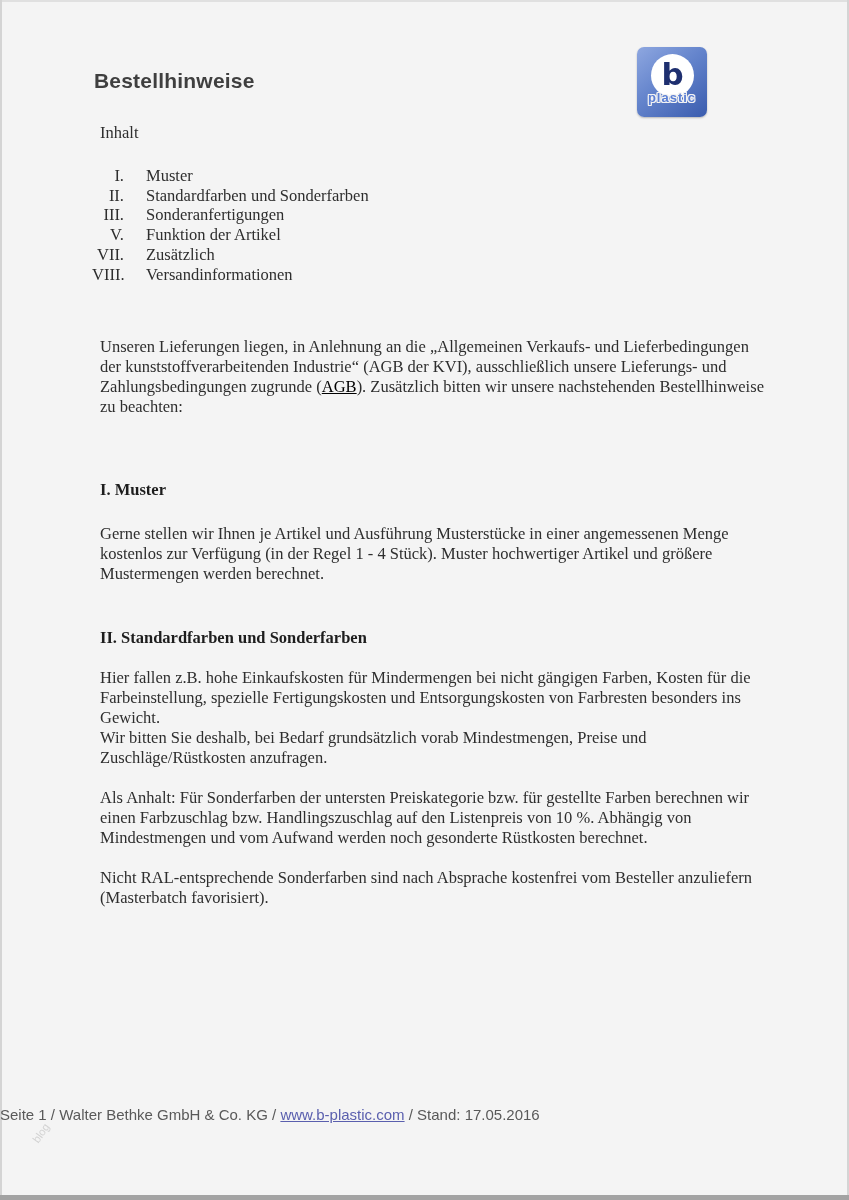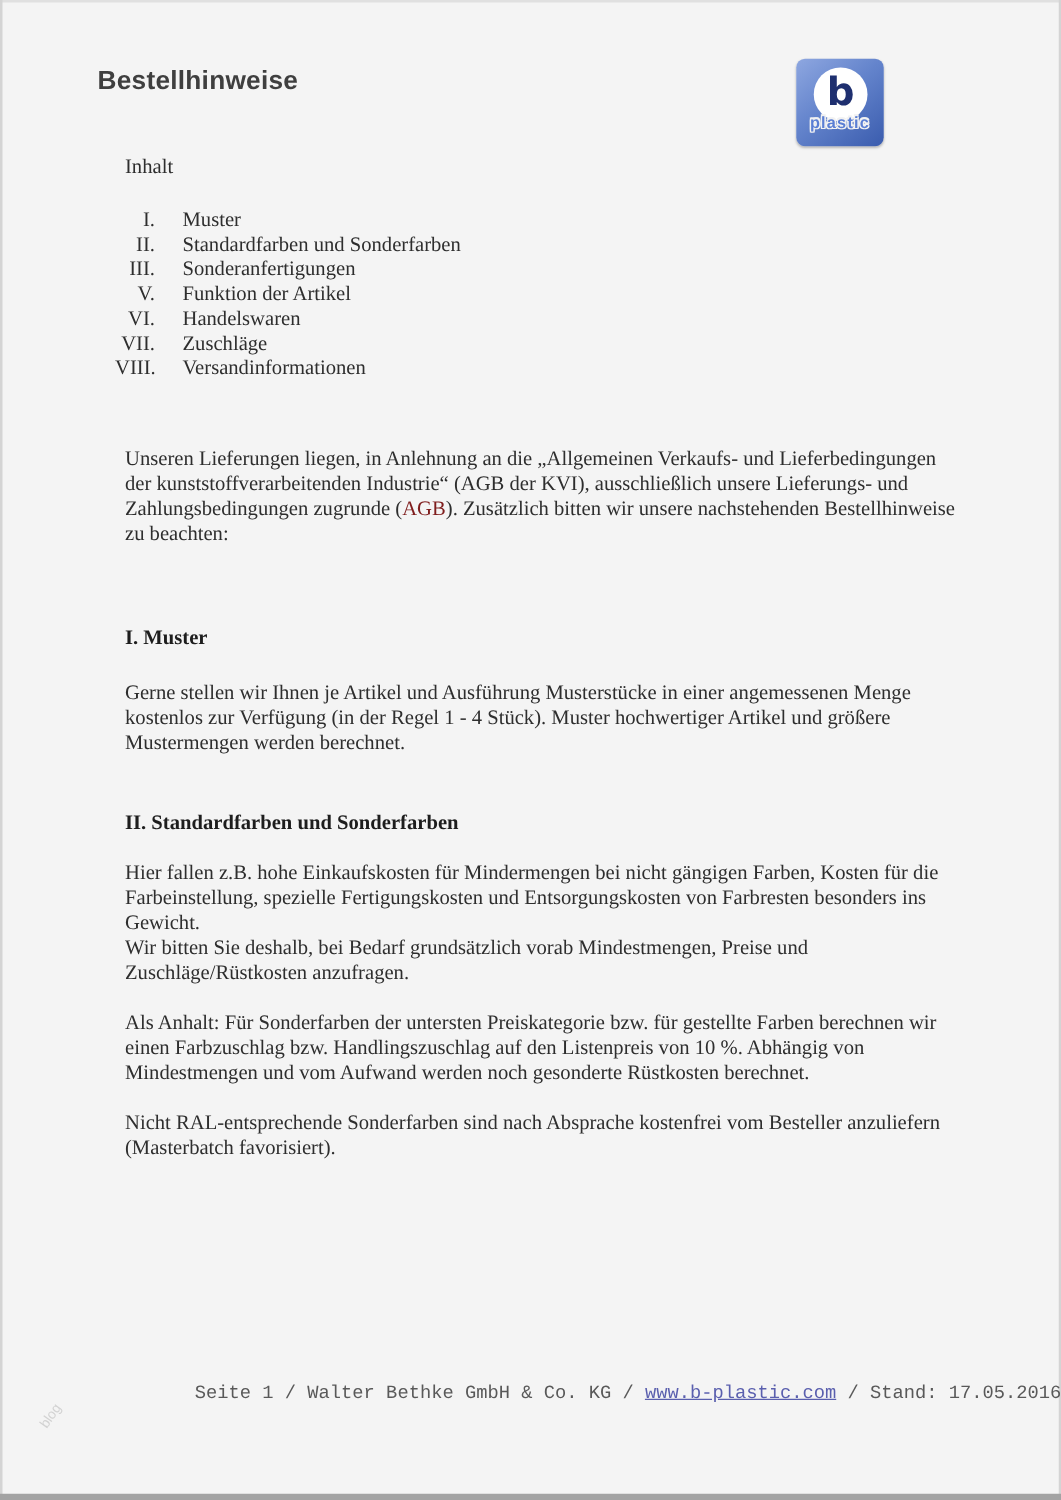--- a/index.html
+++ b/index.html
@@ -17,21 +17,21 @@
   
   .frame-top    { position:absolute; top:0; left:0; width:849px; height:2px; background:#e0e0e0; }
   .frame-left   { position:absolute; top:0; left:0; width:2px; height:1200px; background:#d4d4d4; }
   .frame-right  { position:absolute; top:0; right:0; width:2px; height:1200px; background:#d4d4d4; }
   .frame-bottom { position:absolute; bottom:0; left:0; width:849px; height:5px; background:#a3a3a3; }
 
   
   .doc-title {
     position: absolute;
     left: 78px; top: 53px;
-    margin: 0;
+    margin: 16px;
     font-family: "Liberation Sans", sans-serif;
     font-size: 21px;
     font-weight: bold;
     color: #3f3f3f;
     letter-spacing: 0.2px;
   }
   .logo {
     position: absolute;
     left: 637px; top: 47px;
     width: 70px; height: 70px;
@@ -107,31 +107,32 @@
     font-weight: bold;
     color: #1d1d1d;
   }
   .h-muster { margin-top: 63px; }
   .p-muster { margin-top: 24px; }
   .h-farben { margin-top: 44px; }
   .p-farben-1 { margin-top: 24px; }
   .p-farben-2, .p-farben-3, .p-farben-4 { margin-top: 20px; }
 
   .doc-link {
-    color: #7f1d1d;
+    color: #000000;
+    text-decoration: underline;
     cursor: pointer;
   }
 
   
   .footer {
     position: absolute;
     left: 0; top: 1106px;
     width: 849px;
-    text-align: right;
-    font-family: Liberation Mono, monospace;
+    text-align: left;
+    font-family: Liberation Sans, sans-serif;
     font-size: 15px;
     color: #595959;
   }
   .footer-link {
     color: #5a5fae;
     text-decoration: underline;
     cursor: pointer;
   }
 
   .watermark {
@@ -177,26 +178,22 @@
     </div>
     <div class="toc-row">
       <span class="toc-numeral">III.</span>
       <span class="toc-label">Sonderanfertigungen</span>
     </div>
     <div class="toc-row">
       <span class="toc-numeral">V.</span>
       <span class="toc-label">Funktion der Artikel</span>
     </div>
     <div class="toc-row">
-      <span class="toc-numeral">VI.</span>
-      <span class="toc-label">Handelswaren</span>
-    </div>
-    <div class="toc-row">
       <span class="toc-numeral">VII.</span>
-      <span class="toc-label">Zuschläge</span>
+      <span class="toc-label">Zusätzlich</span>
     </div>
     <div class="toc-row">
       <span class="toc-numeral">VIII.</span>
       <span class="toc-label">Versandinformationen</span>
     </div>
   </div>
 
   <p class="paragraph intro-paragraph"><span>Unseren Lieferungen liegen, in Anlehnung an die „Allgemeinen Verkaufs- und Lieferbedingungen der kunststoffverarbeitenden Industrie“ (AGB der KVI), ausschließlich unsere Lieferungs- und Zahlungsbedingungen zugrunde (</span><a class="doc-link">AGB</a><span>). Zusätzlich bitten wir unsere nachstehenden Bestellhinweise zu beachten:</span></p>
 
   <h2 class="section-heading h-muster">I. Muster</h2>

